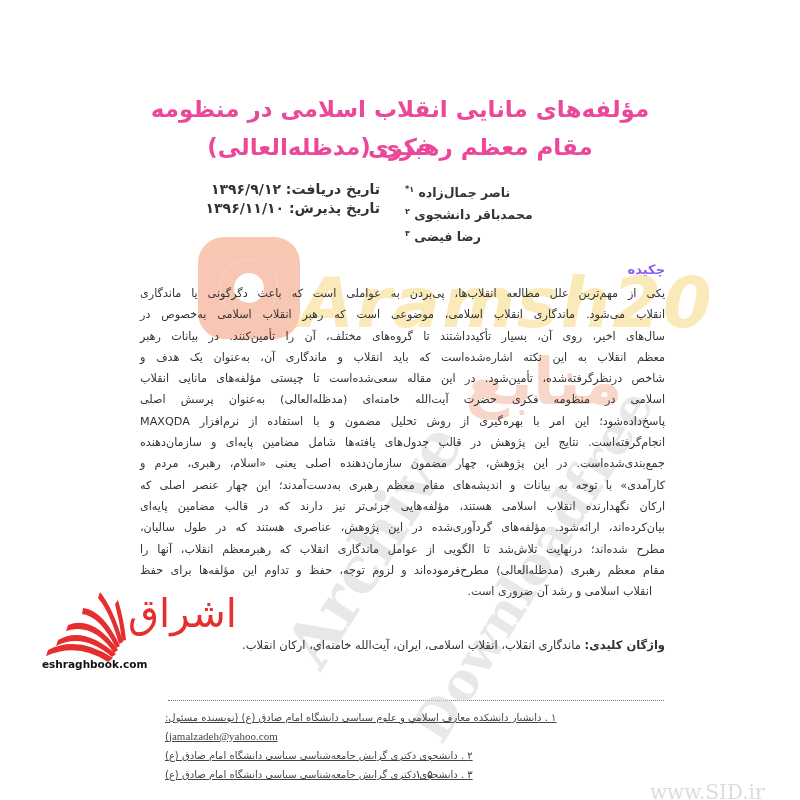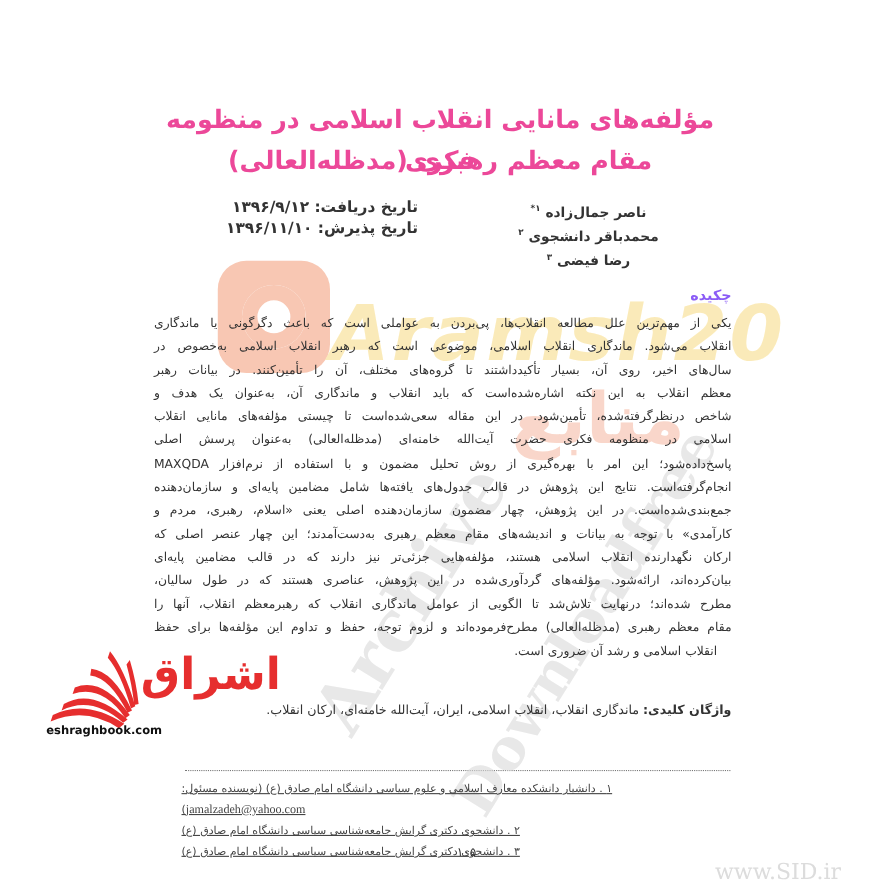--- a/index.html
+++ b/index.html
@@ -32,21 +32,21 @@
     }
     .title.l1 { top: 90px; }
     .title.l2 { top: 128px; }
 
     .authors {
       position: absolute;
       right: 135px;
       top: 180px;
       width: 260px;
       direction: rtl;
-      text-align: center;
+      text-align: left;
       font-size: 12.5px;
       font-weight: bold;
       line-height: 19px;
       color: #333;
     }
     .authors sup { font-size: 8px; }
     .dates {
       position: absolute;
       left: 140px;
       top: 180px;
@@ -206,21 +206,21 @@
       top: 580px;
       width: 150px;
       height: 95px;
       z-index: 3;
     }
     .logo-text-fa {
       position: absolute;
       left: 128px;
       top: 590px;
       direction: rtl;
-      font-weight: bold;
+      font-weight: normal;
       font-size: 40px;
       color: #e62e2e;
       z-index: 3;
       white-space: nowrap;
     }
     .logo-url {
       position: absolute;
       left: 42px;
       top: 658px;
       font-family: "DejaVu Sans", sans-serif;

